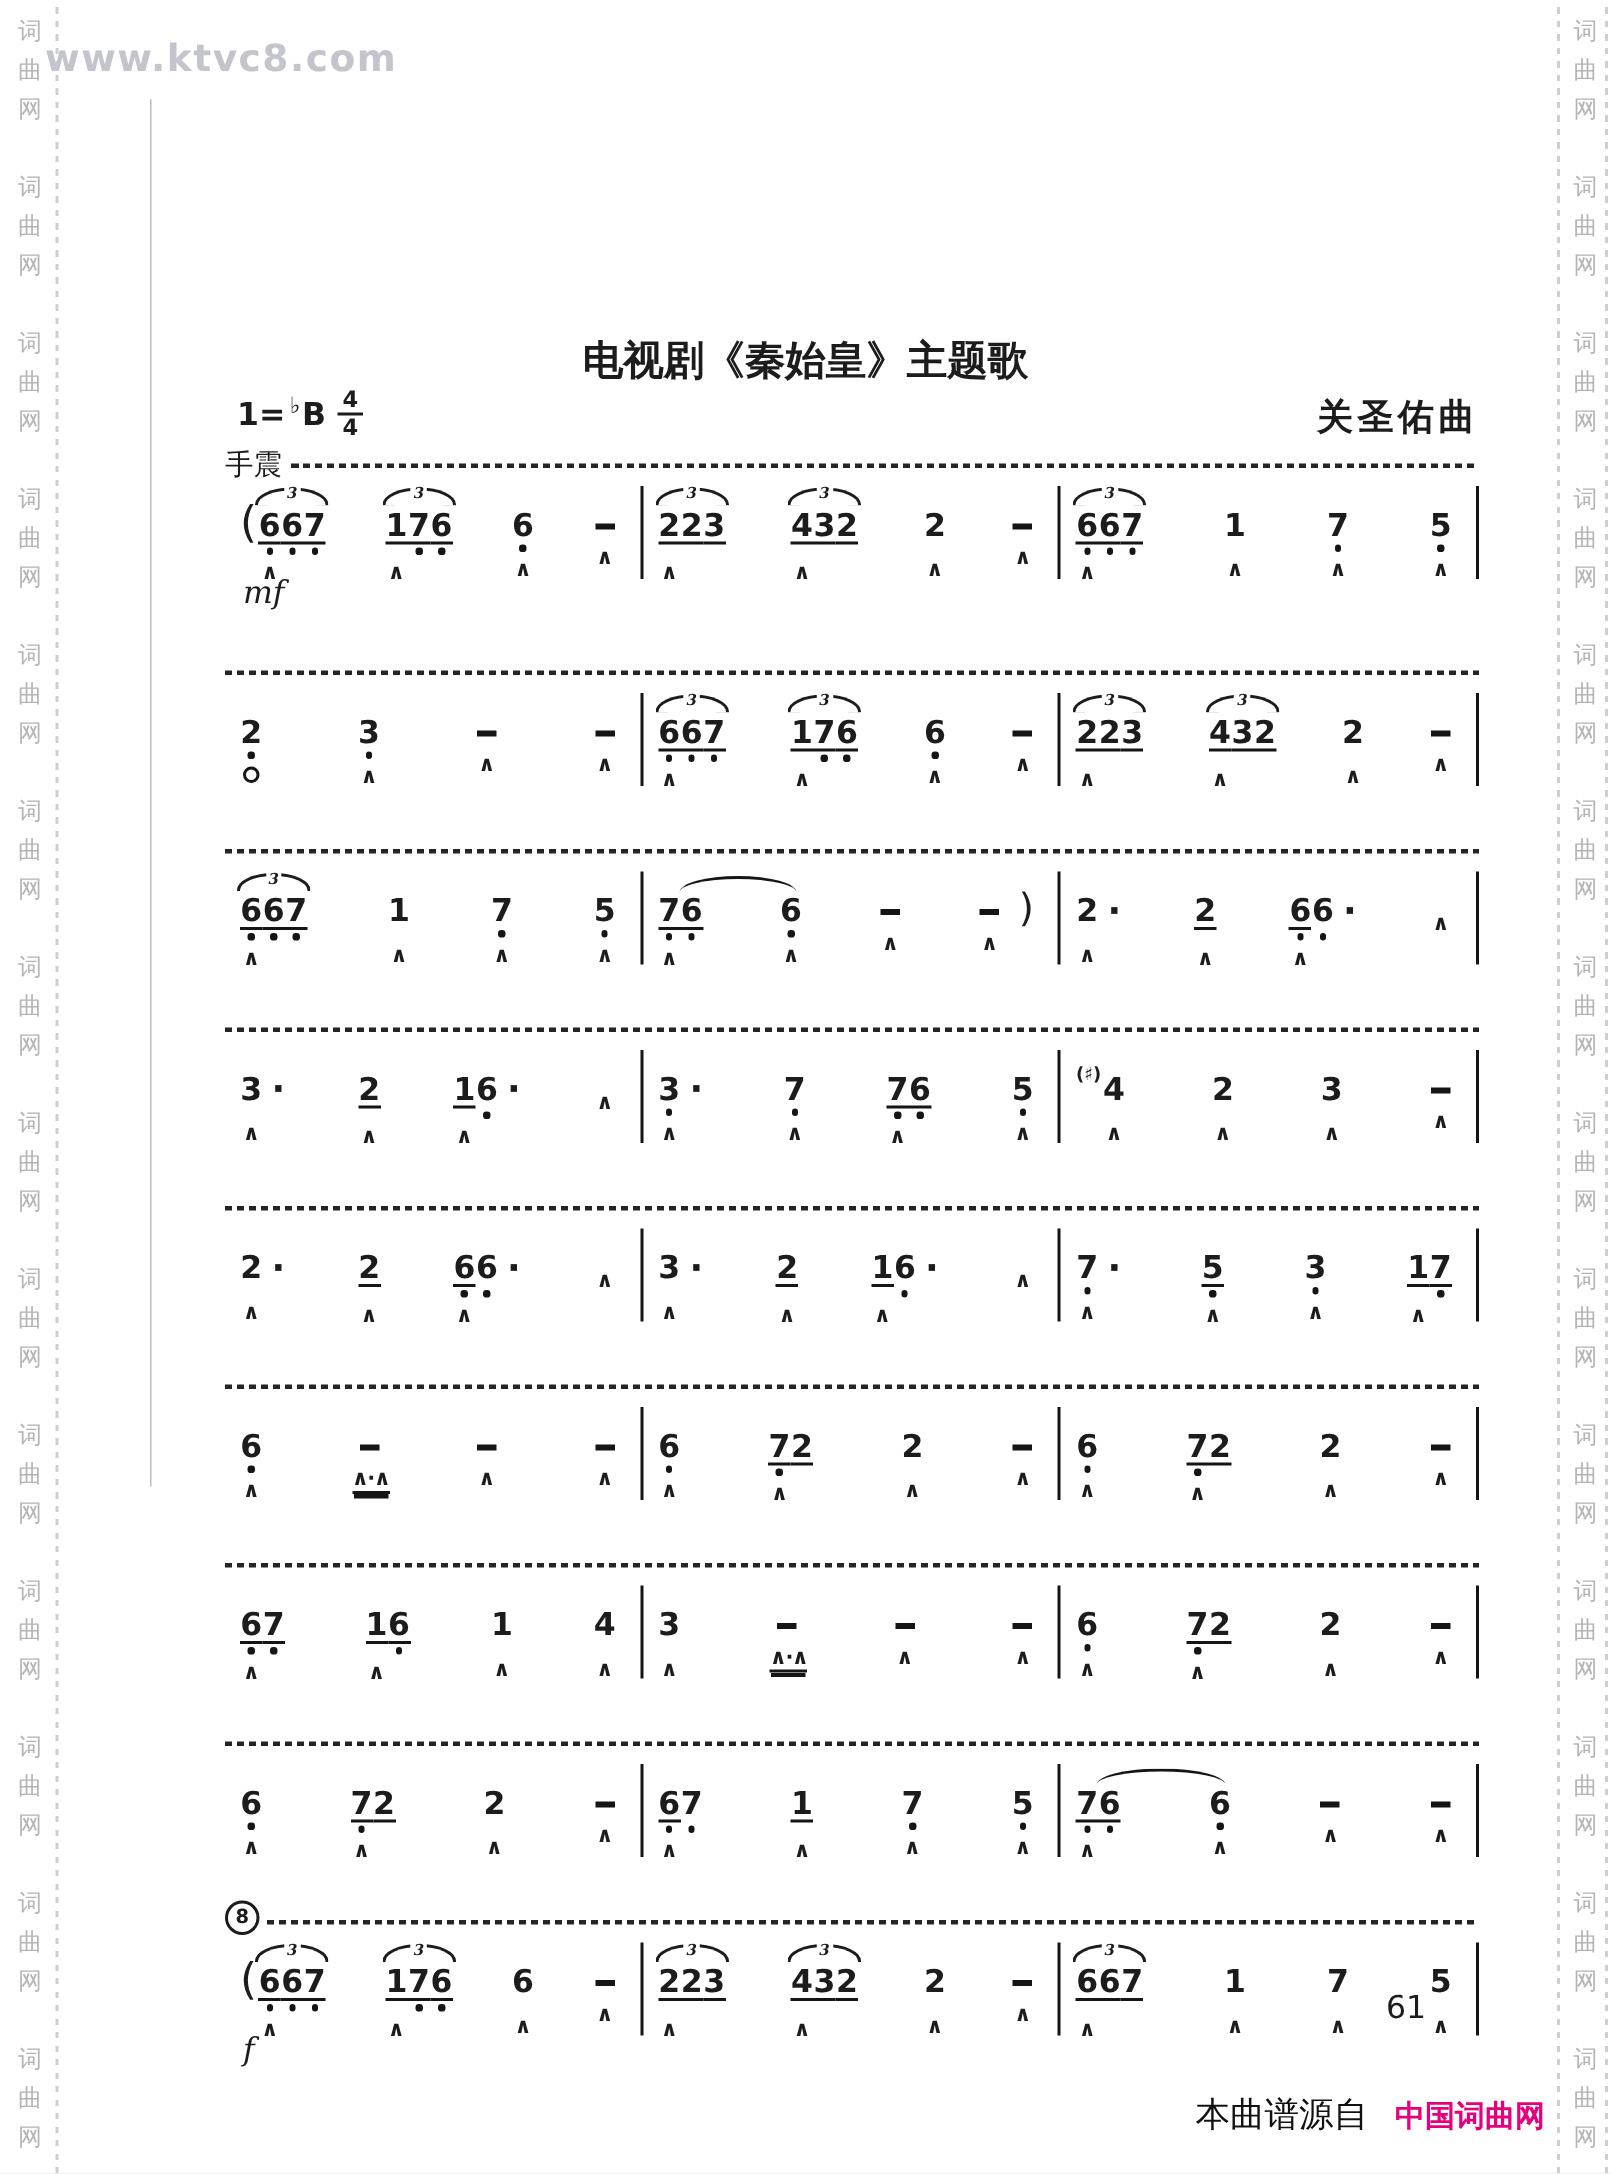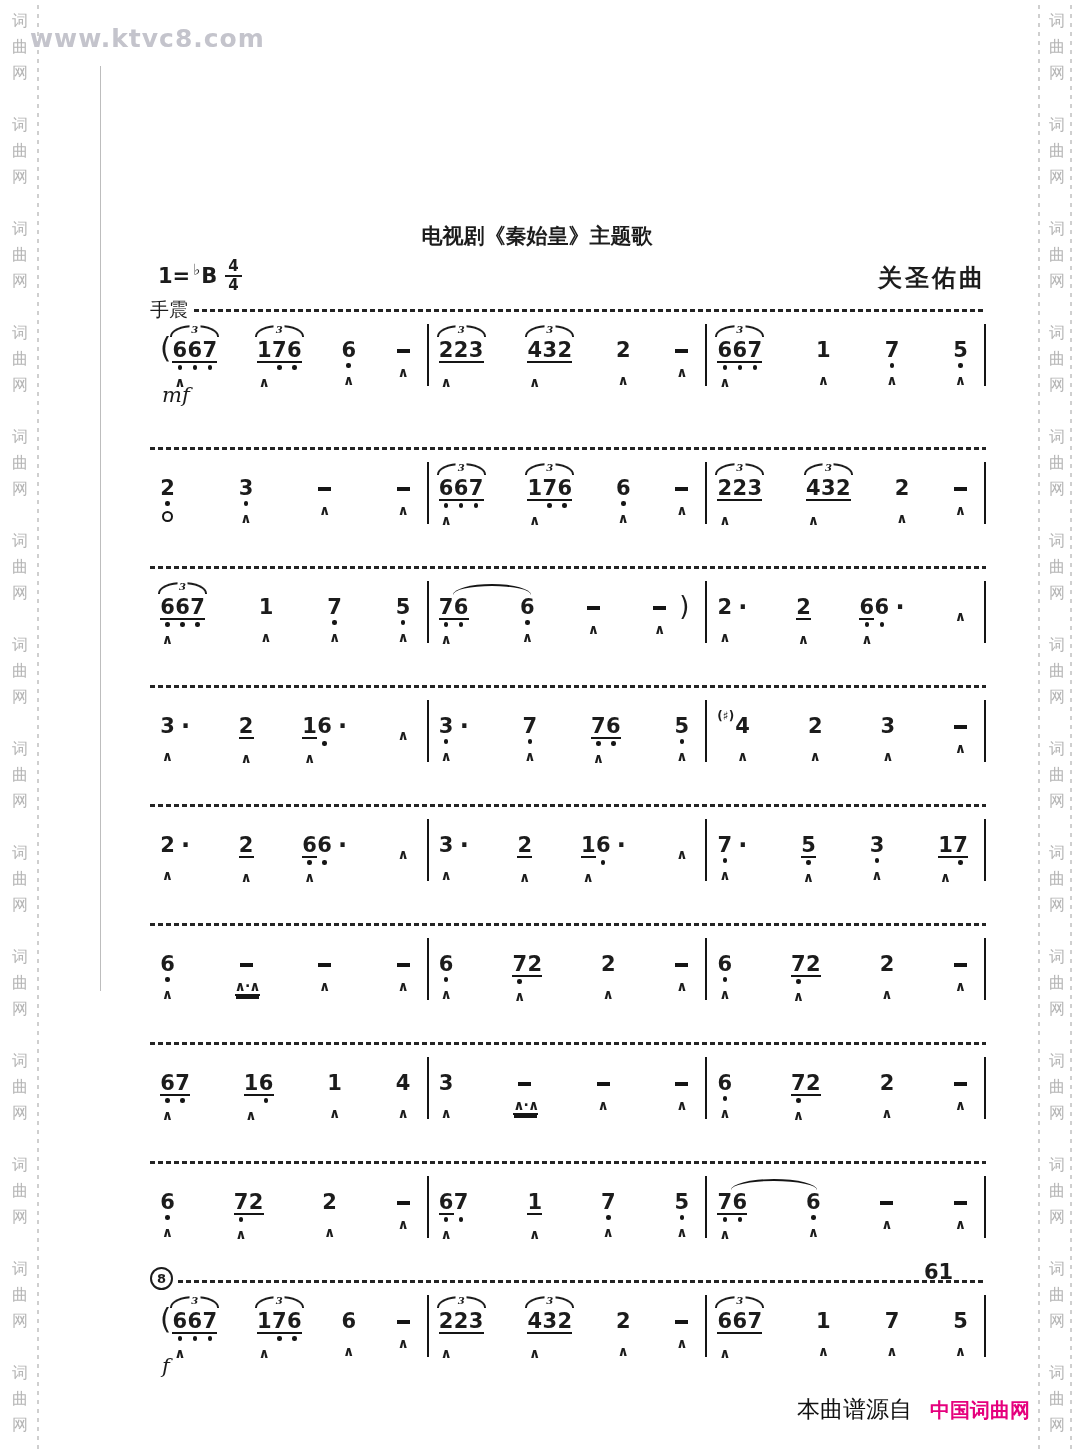--- a/index.html
+++ b/index.html
@@ -14,21 +14,21 @@
   .rail .ch{font-size:16px;line-height:26px;color:#b5b5b5;}
   .dotline{position:absolute;top:0;bottom:0;width:2px;
            background:repeating-linear-gradient(0deg,#cfcfcf 0 4px,transparent 4px 9px);}
   .dl-1{left:37px;} .dl-2{left:1038px;} .dl-3{left:1070px;}
   .foldline{position:absolute;left:100px;top:66px;height:925px;width:1px;background:#9a9a9a;opacity:.65;}
   
   .watermark{position:absolute;left:30px;top:24px;font-weight:700;font-size:25px;
              color:#c4c4cc;letter-spacing:1px;}
   .title{position:absolute;left:0;right:0;top:152px;text-align:center;font-size:40px;font-weight:700;
          letter-spacing:52px;text-indent:52px;}
-  .subtitle{position:absolute;left:0;right:0;top:222px;text-align:center;font-size:21px;font-weight:700;}
+  .subtitle{position:absolute;left:0;right:0;top:222px;text-align:center;font-size:27px;font-weight:700;}
   .keysig{position:absolute;left:158px;top:258px;font-weight:700;font-size:21px;display:flex;align-items:center;}
   .keysig .flat{font-size:15px;position:relative;top:-6px;margin:0 1px 0 3px;}
   .keysig .tonic{font-size:21px;}
   .meter{display:inline-block;text-align:center;margin-left:8px;font-size:15px;line-height:1;}
   .meter .num{display:block;padding:1px 3px;}
   .meter .num.top{border-bottom:2px solid #1c1c1c;}
   .composer{position:absolute;left:878px;top:262px;font-size:24px;font-weight:700;letter-spacing:3px;}
   
   .score{position:absolute;left:150px;top:300px;width:836px;}
   .system{position:relative;margin-bottom:33px;}
@@ -66,21 +66,21 @@
   .tup-arc{position:absolute;left:0;right:0;bottom:1px;height:10px;border:2px solid #1c1c1c;
            border-bottom:none;border-radius:100% 100% 0 0 / 190% 190% 0 0;}
   .tup-n{position:absolute;left:50%;bottom:3px;transform:translateX(-50%);font-size:10px;
          font-style:italic;font-weight:700;background:#fff;padding:0 2px;line-height:10px;
          font-family:"DejaVu Serif","Liberation Serif",serif;}
   .tie{position:absolute;border-top:2.5px solid #151515;height:11px;
        border-radius:100% 100% 0 0 / 170% 170% 0 0;}
   .dyn{position:absolute;left:12px;top:83px;font-size:21px;font-weight:400;font-style:italic;
        font-family:"DejaVu Serif","Liberation Serif",serif;}
   
-  .pagenum{position:absolute;left:924px;top:1260px;font-size:21px;font-weight:700;}
+  .pagenum{position:absolute;left:924px;top:1326px;font-size:21px;font-weight:400;}
   .footer{position:absolute;right:44px;bottom:24px;display:flex;align-items:baseline;gap:18px;}
   .src-prefix{font-size:23px;font-weight:400;color:#111;}
   .src-site{font-size:20px;font-weight:700;}
 </style>
 </head>
 <body>
 
 <div class="page">
 
   <div class="rail rail-left" id="railL">

